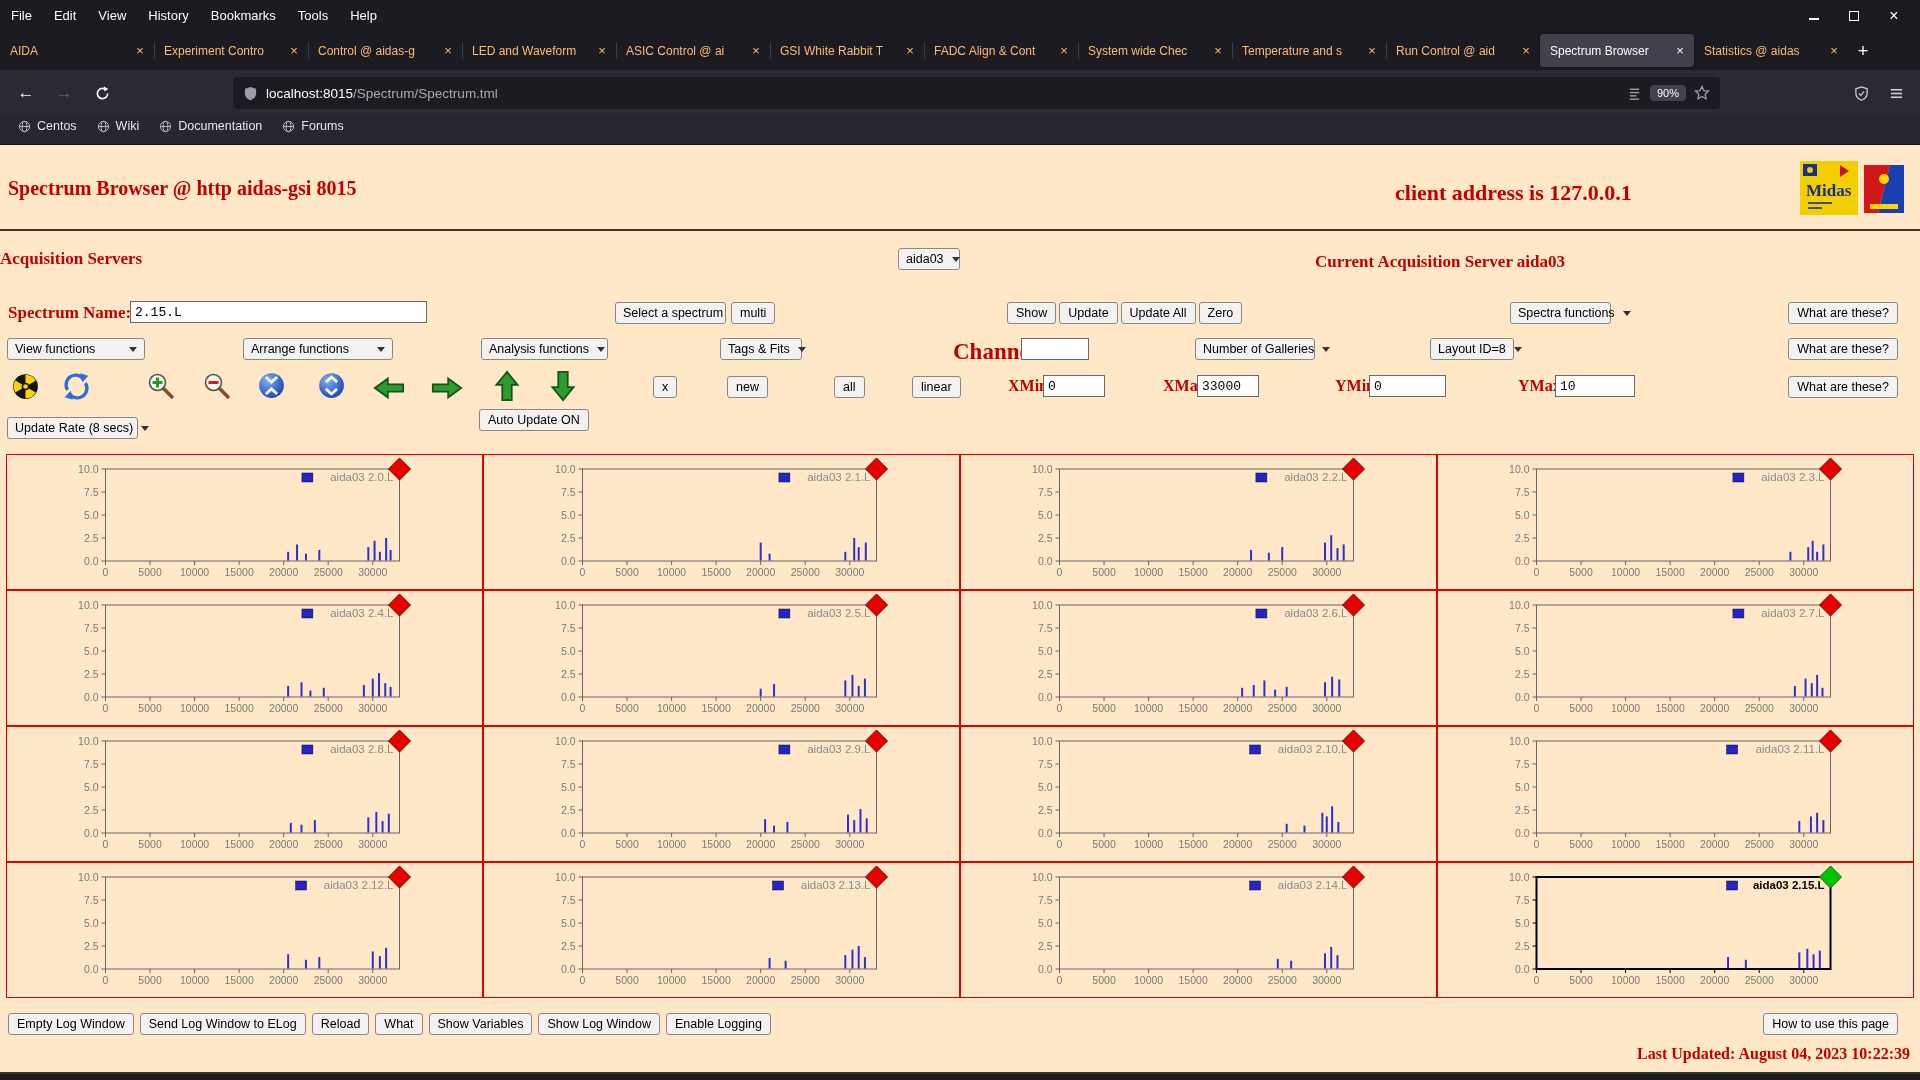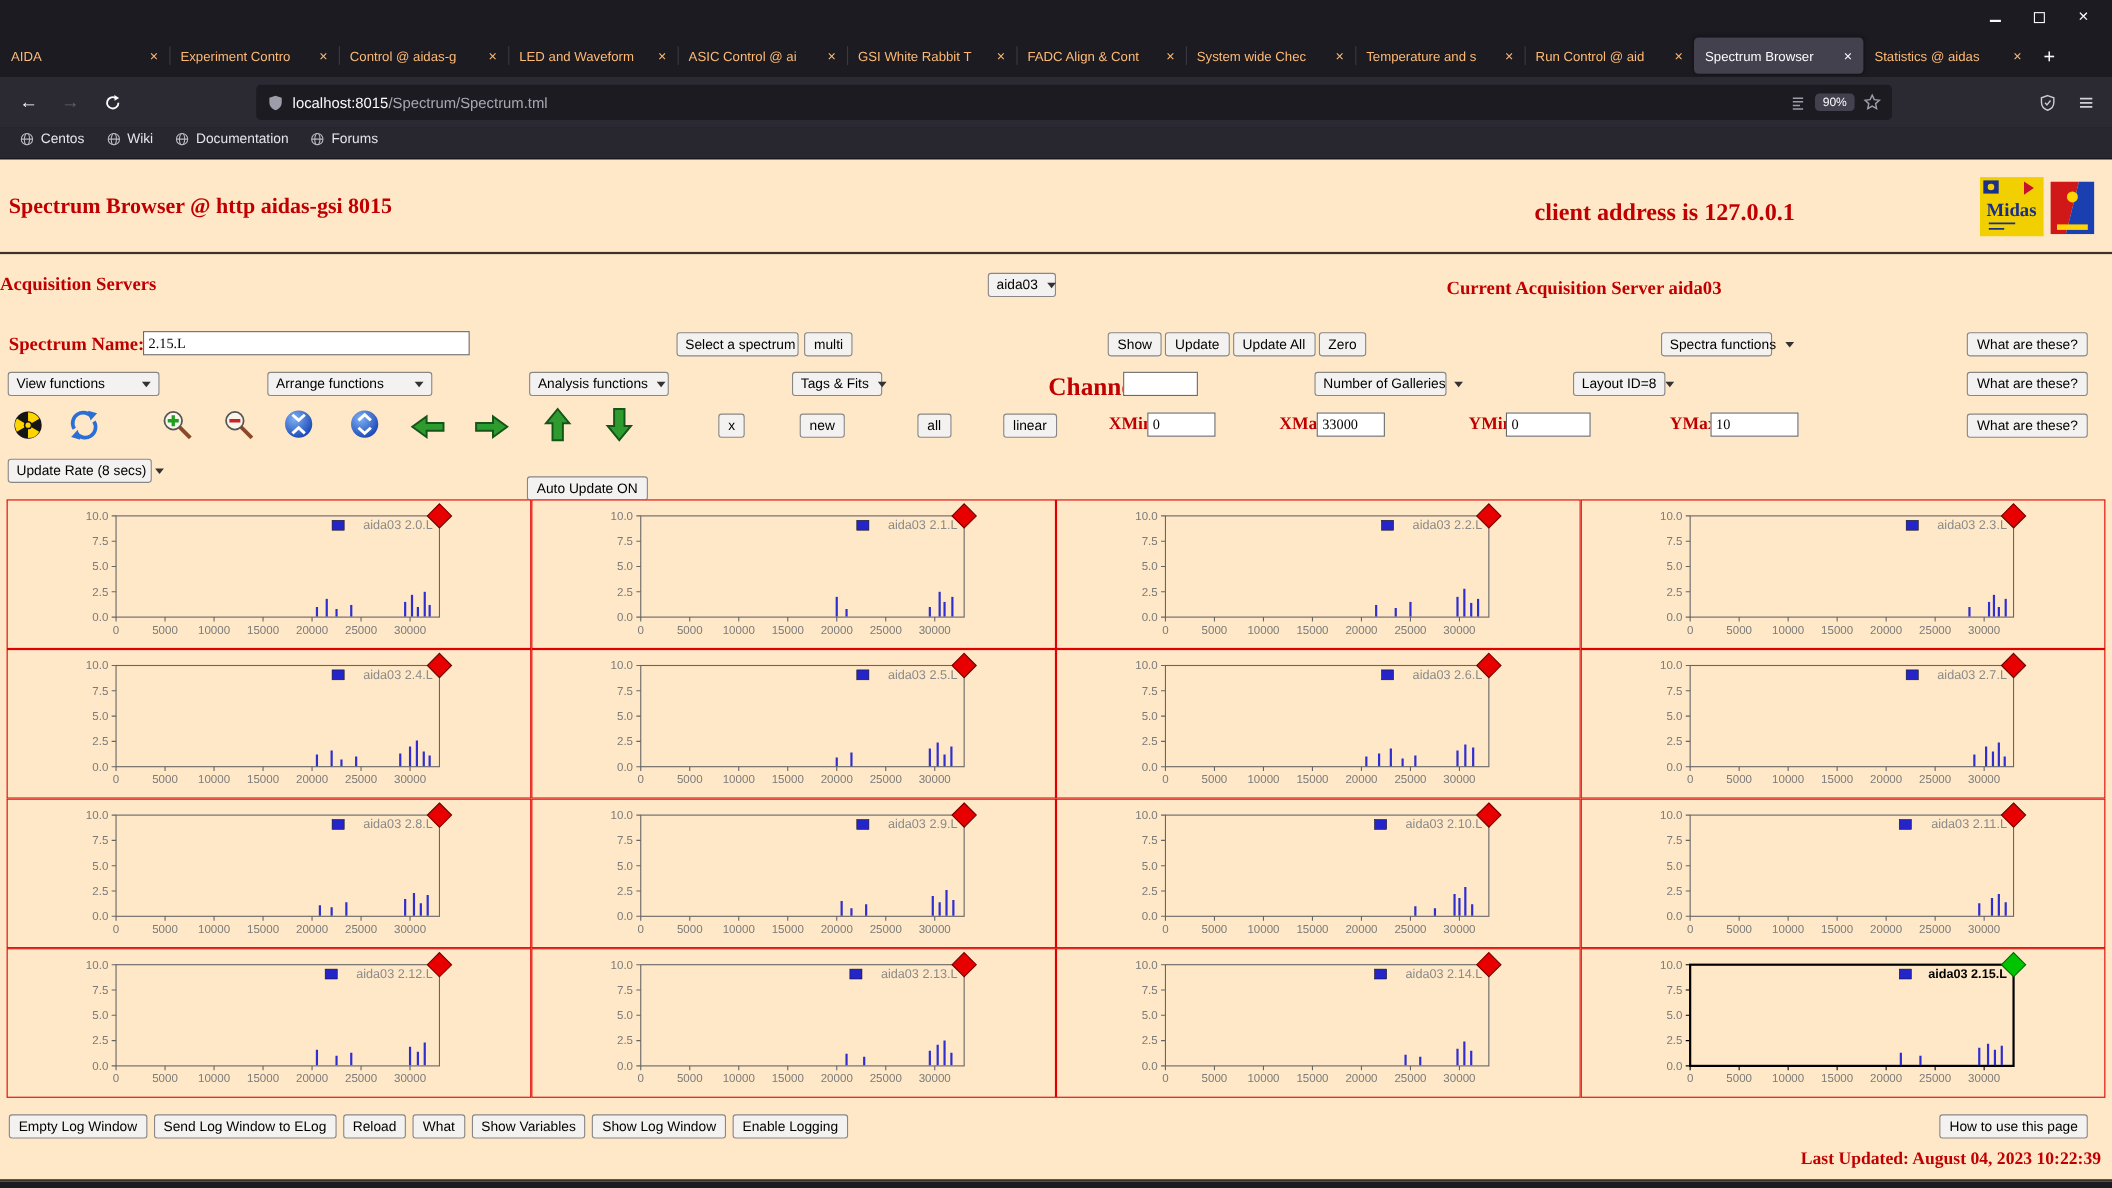--- a/index.html
+++ b/index.html
@@ -48,40 +48,49 @@
   .hrline { position:absolute; left:0; width:1920px; height:2px; background:#3c3226; }
 
   .btn { background:#f3f2f1; border:1px solid #878787; border-radius:3px; font-size:12.5px;
          padding:2px 8px; color:#000; font-family:"Liberation Sans", sans-serif; height:22px; white-space:nowrap; }
   .btn-group { display:flex; gap:3px; }
   .sel { background:#f3f2f1; border:1px solid #878787; border-radius:3px; font-size:12.5px; height:22px;
          display:inline-flex; align-items:center; justify-content:space-between; padding:0 7px; gap:8px; white-space:nowrap; }
   .caret { width:0; height:0; border-left:4px solid transparent; border-right:4px solid transparent;
            border-top:5px solid #333; flex:none; }
   .tin { background:#fff; border:1px solid #6a6a6a; height:22px; font-size:13px; padding:0 4px;
-         font-family:Liberation Serif, serif; }
+         font-family:Liberation Mono, monospace; }
   .icon-btn { position:absolute; background:transparent; border:none; padding:0; }
   .icon-btn svg { width:100%; height:100%; display:block; }
 
   .gallery { position:absolute; left:6px; top:309px; width:1908px; display:grid;
              grid-template-columns:repeat(4,1fr); }
   .cell { border:1px solid #e00000; height:136px; background:#ffe8c7; }
   .cell svg { width:100%; height:134px; display:block; }
   .cell text { font-family:"Liberation Sans", sans-serif; }
   text.tick { font-size:10.5px; fill:#7a7a7a; }
   text.legend { font-size:11.5px; fill:#8a8a8a; }
   text.legend.sel { fill:#000; font-weight:bold; }
 
   .footer-row { position:absolute; left:8px; top:868px; display:flex; gap:6px; }
   .bottom-edge { position:absolute; left:0; bottom:0; width:1920px; height:6px; background:#1c1b22; }
 </style>
 </head>
 <body>
 
 <div class="menubar">
+  <div style="display:flex">
+      <span class="menu-item">File</span>
+      <span class="menu-item">Edit</span>
+      <span class="menu-item">View</span>
+      <span class="menu-item">History</span>
+      <span class="menu-item">Bookmarks</span>
+      <span class="menu-item">Tools</span>
+      <span class="menu-item">Help</span>
+    </div>
   <div class="win-controls">
       <span class="wc wc-minimize"></span>
       <span class="wc wc-maximize"></span>
       <span class="wc wc-close">×</span>
     </div>
 </div>
 
 <div class="tabbar">
   <div style="display:flex;align-items:flex-end">
       <div class="tab">
@@ -414,21 +423,21 @@
   <span class="abs rlabel" style="left:1335px;top:232px;font-size:16px">YMin</span>
   <input class="abs tin" style="left: 1369px; top: 230px; width: 77px;" value="0">
   <span class="abs rlabel" style="left:1518px;top:232px;font-size:16px">YMax</span>
   <input class="abs tin" style="left: 1555px; top: 230px; width: 80px;" value="10">
   <button class="abs btn" style="right:22px;top:231px">What are these?</button>
 
   <div class="abs sel" style="left:7px;top:272px;width:131px">
     <span>Update Rate (8 secs)</span>
     <span class="caret"></span>
   </div>
-  <button class="abs btn" style="left:479px;top:288px">Auto Update ON</button>
+  <button class="abs btn" style="left:479px;top:264px">Auto Update ON</button>
 
   <div class="gallery">
       <div class="cell">
         <svg viewBox="0 0 474 134">
           <rect x="98" y="14" width="294" height="92" fill="none" stroke="#666" stroke-width="1"></rect>
           <line x1="94" y1="106" x2="98" y2="106" stroke="#666"></line>
           <text class="tick" x="91" y="109.5" text-anchor="end">0.0</text>
           <line x1="94" y1="83" x2="98" y2="83" stroke="#666"></line>
           <text class="tick" x="91" y="86.5" text-anchor="end">2.5</text>
           <line x1="94" y1="60" x2="98" y2="60" stroke="#666"></line>

